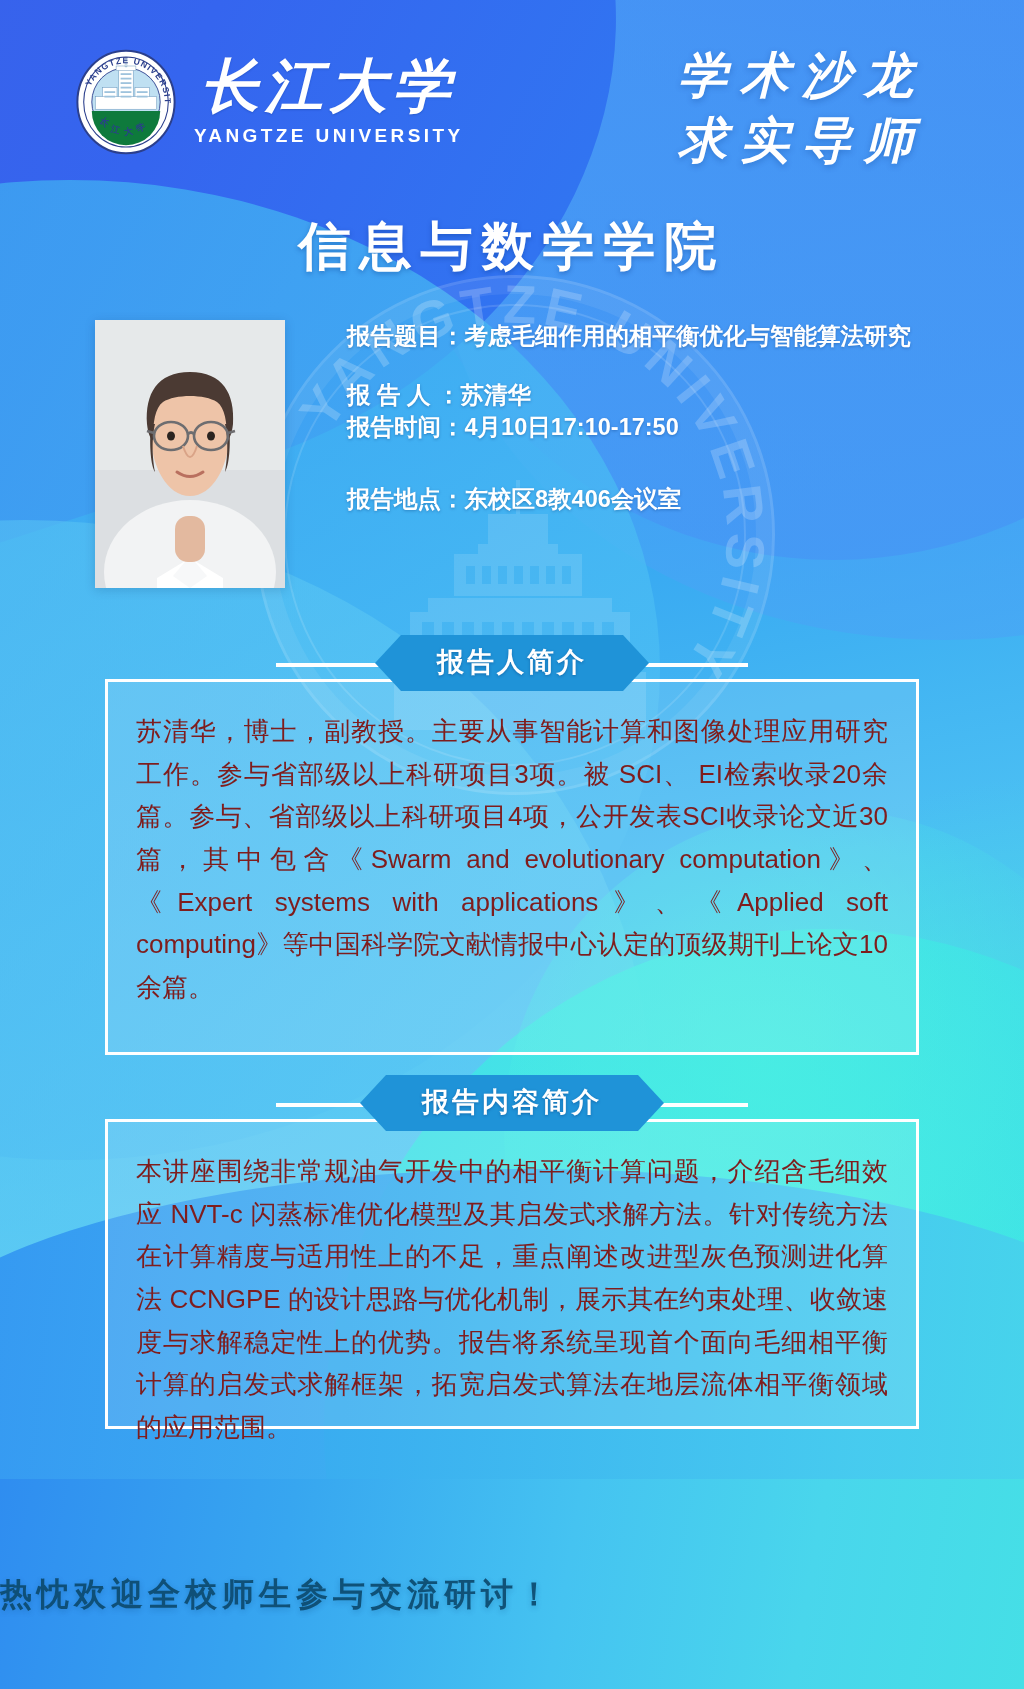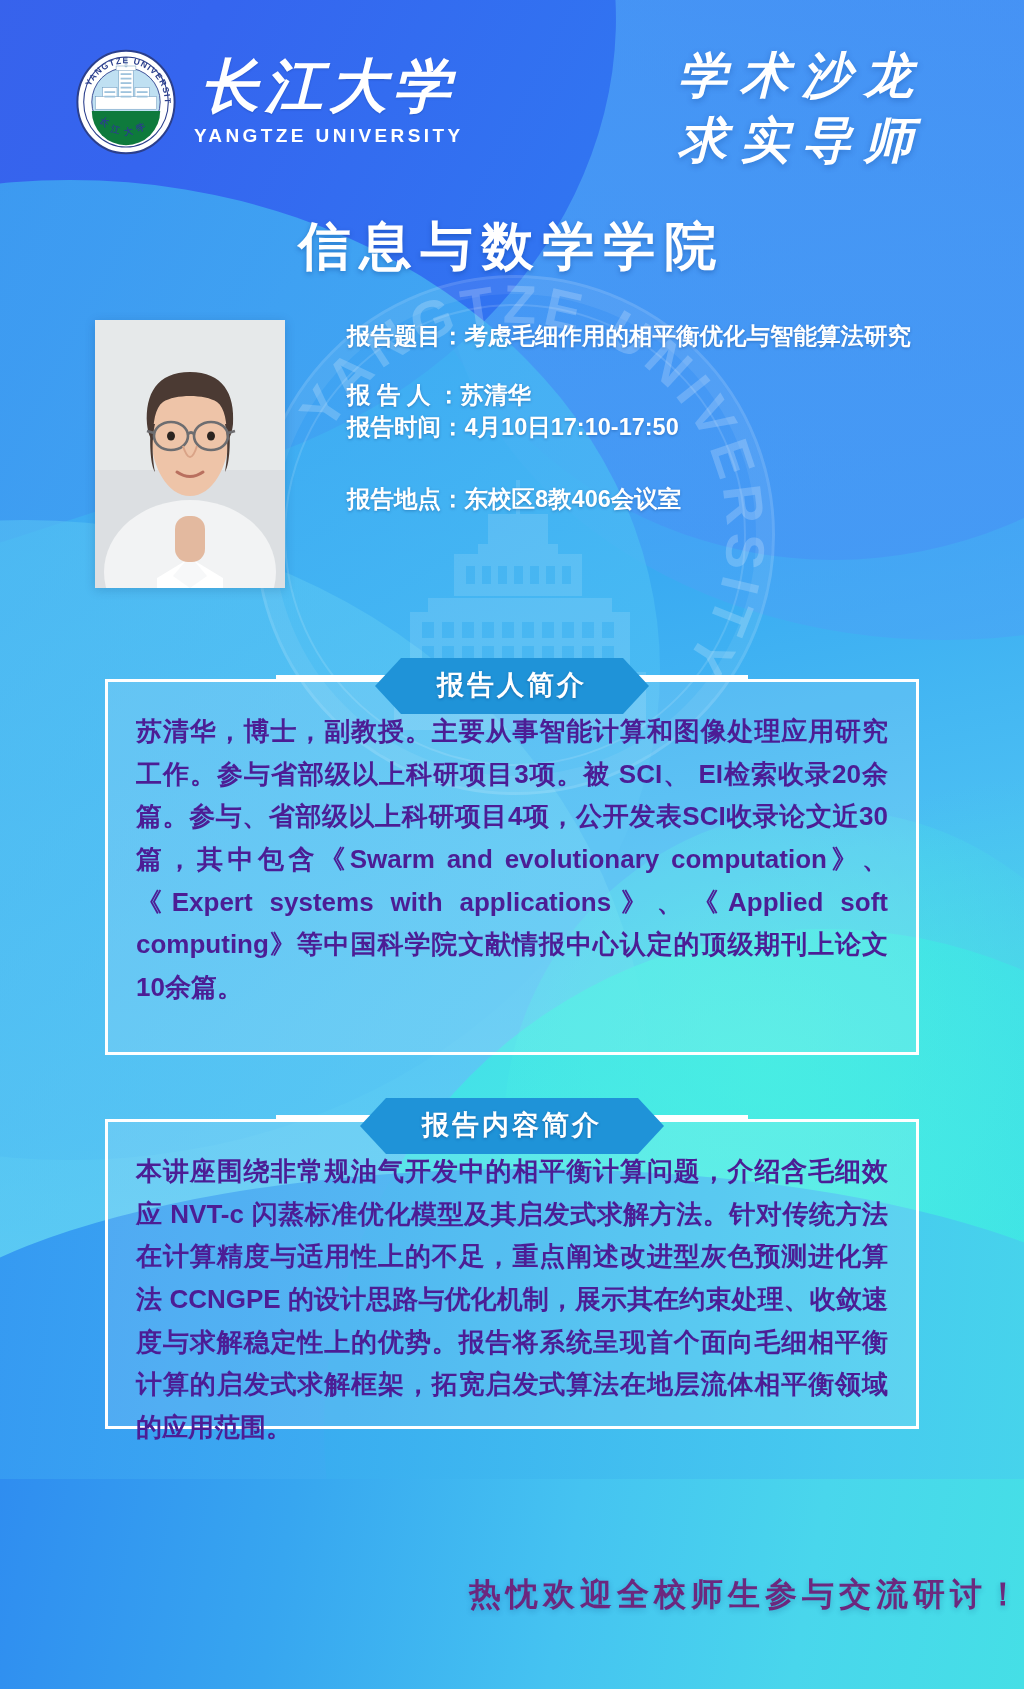--- a/index.html
+++ b/index.html
@@ -198,21 +198,20 @@
   }
   .banner{
     position:relative;
     background:#1f93d8;
     color:#fff;
     font-size:27px; font-weight:700; letter-spacing:3px;
     padding:9px 62px 11px;
     clip-path:polygon(26px 0,calc(100% - 26px) 0,100% 50%,calc(100% - 26px) 100%,26px 100%,0 50%);
     text-shadow:0 1px 3px rgba(0,50,110,.4);
     z-index:2;
-    margin-top:23px;
   }
   .banner-tail{
     position:absolute; top:50%; height:4px; width:118px;
     background:#fff; z-index:1;
   }
   .banner-tail.left{ right:calc(50% + 118px); }
   .banner-tail.right{ left:calc(50% + 118px); }
 
   
   .box{
@@ -221,33 +220,33 @@
     background:rgba(255,255,255,.12);
     padding:28px 28px 24px;
     color:#101010;
   }
   .box.bio{
     left:105px; top:679px; width:814px; height:376px;
     clip-path:polygon(0 0,262px 0,262px 0,762px 0,814px 0,814px 0,
                       814px 100%,0 100%);
   }
   .box-inner{
-    font-size:26px; line-height:1.64; color:#4c1d95;
+    font-size:26px; line-height:1.64; color:#7f1d1d;
     text-align:justify; text-justify:inter-ideograph;
-    font-weight:700;
+    font-weight:400;
   }
   .box.content{
     left:105px; top:1119px; width:814px; height:310px;
   }
 
   
   .footer{
     position:absolute; left:0; right:0; bottom:72px;
-    text-align:right;
-    color:#701a75;
+    text-align:left;
+    color:#0c4a6e;
     font-size:32px; font-weight:700; letter-spacing:5px;
     text-shadow:0 2px 6px rgba(0,60,120,.30);
     opacity:.92;
   }
 </style>
 </head>
 <body>
 
 <div class="poster">
 

